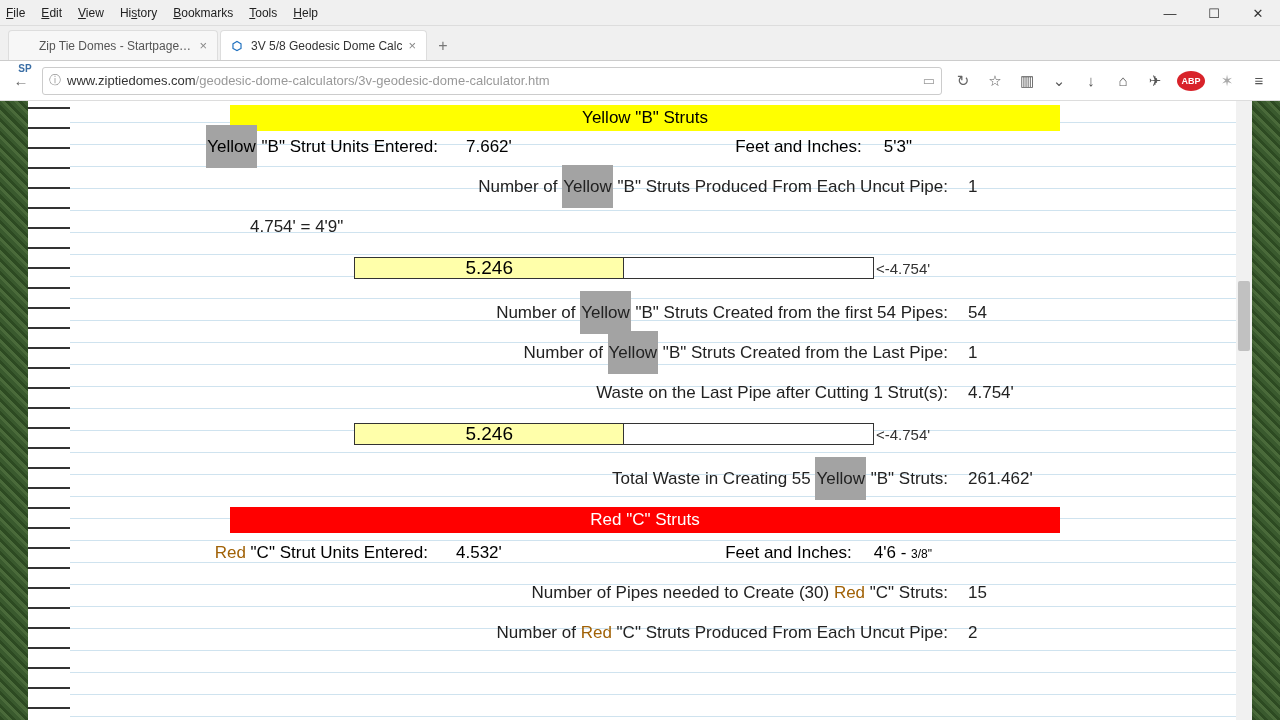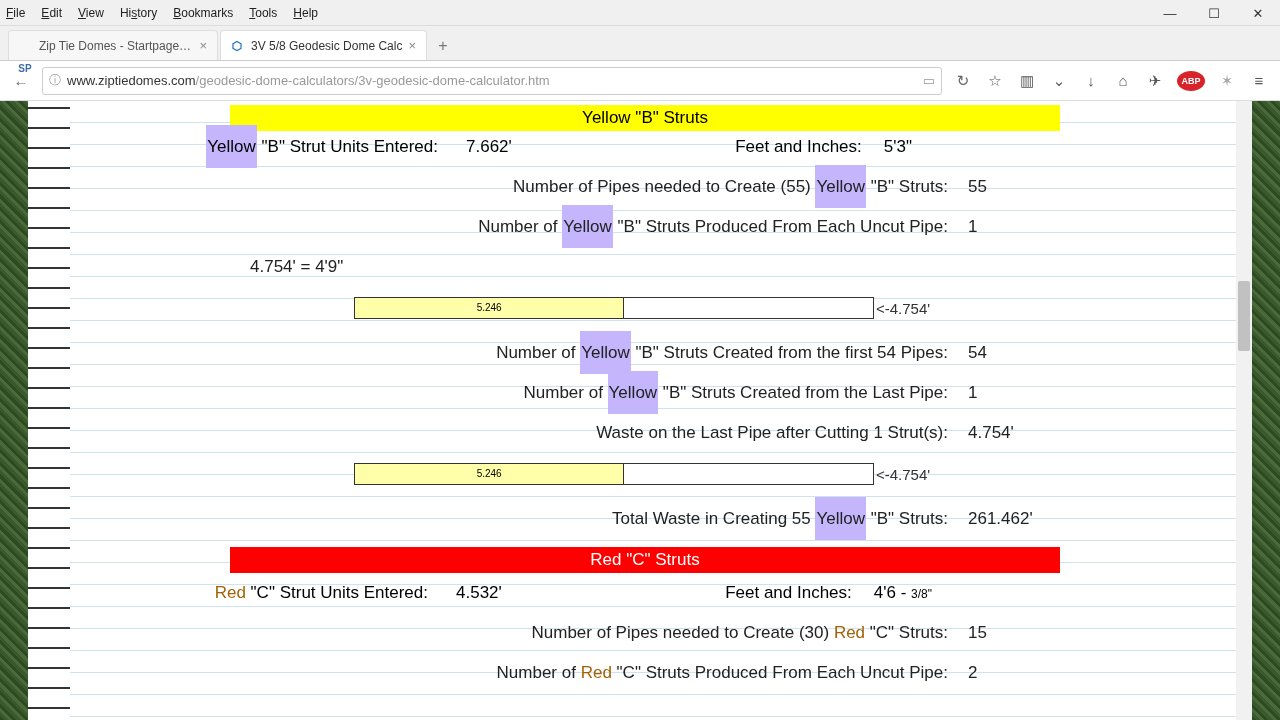--- a/index.html
+++ b/index.html
@@ -181,41 +181,41 @@
 
   .row {
     display:flex;
     margin-bottom: 20px;
     font-size:17px;
     color:#222;
   }
   .row .label { text-align:right; }
   .row .value { margin-left: 20px; white-space:nowrap; }
 
-  .hl-y { background: #c4b5fd; padding:12px 1px; }
+  .hl-y { background: #a3a3a3; padding:12px 1px; }
   .hl-r { color: #a16207; }
 
   .pipebar-wrap {
     display:flex;
     align-items:center;
     margin: 0 0 24px 124px;
     font-size:15px;
   }
   .pipebar {
     width: 520px;
     height: 22px;
     border:1px solid #333;
     background:#fff;
     display:flex;
     position:relative;
   }
   .pipebar .seg {
     height:100%;
     text-align:center;
-    font-size:10px;
+    font-size:19px;
     line-height:20px;
   }
   .pipebar .seg.yellow { background: #ffffaa; border-right:1px solid #333; }
   .waste-label { margin-left:2px; color:#333; font-size:15px; }
 
   .row1 { display:flex; align-items:baseline; margin-bottom:20px; font-size:17px; }
 
   .scrollbar {
     position:absolute; right:0; top:0; bottom:0; width:16px;
     background:#f1f1f1; z-index:5;
@@ -294,26 +294,20 @@
 
       <div class="row1">
         <div style="width:300px; text-align:right; margin-left:-92px;">
           <span class="hl-y">Yellow</span><span> "B" Strut Units Entered:</span>
         </div>
         <div style="margin-left:28px;">7.662'</div>
         <div style="margin-left:200px; width:150px; text-align:right;">Feet and Inches:</div>
         <div style="margin-left:22px;">5'3"</div>
       </div>
 
-      <div class="row">
-        <div class="label" style="width:718px;">
-          <span>Number of Pipes needed to Create (55) </span><span class="hl-y">Yellow</span><span> "B" Struts:</span>
-        </div>
-        <div class="value">55</div>
-      </div>
 
       <div class="row">
         <div class="label" style="width:718px;">
           <span>Number of </span><span class="hl-y">Yellow</span><span> "B" Struts Produced From Each Uncut Pipe:</span>
         </div>
         <div class="value">1</div>
       </div>
 
       <div class="row">
         <div class="value">4.754' = 4'9"</div>

